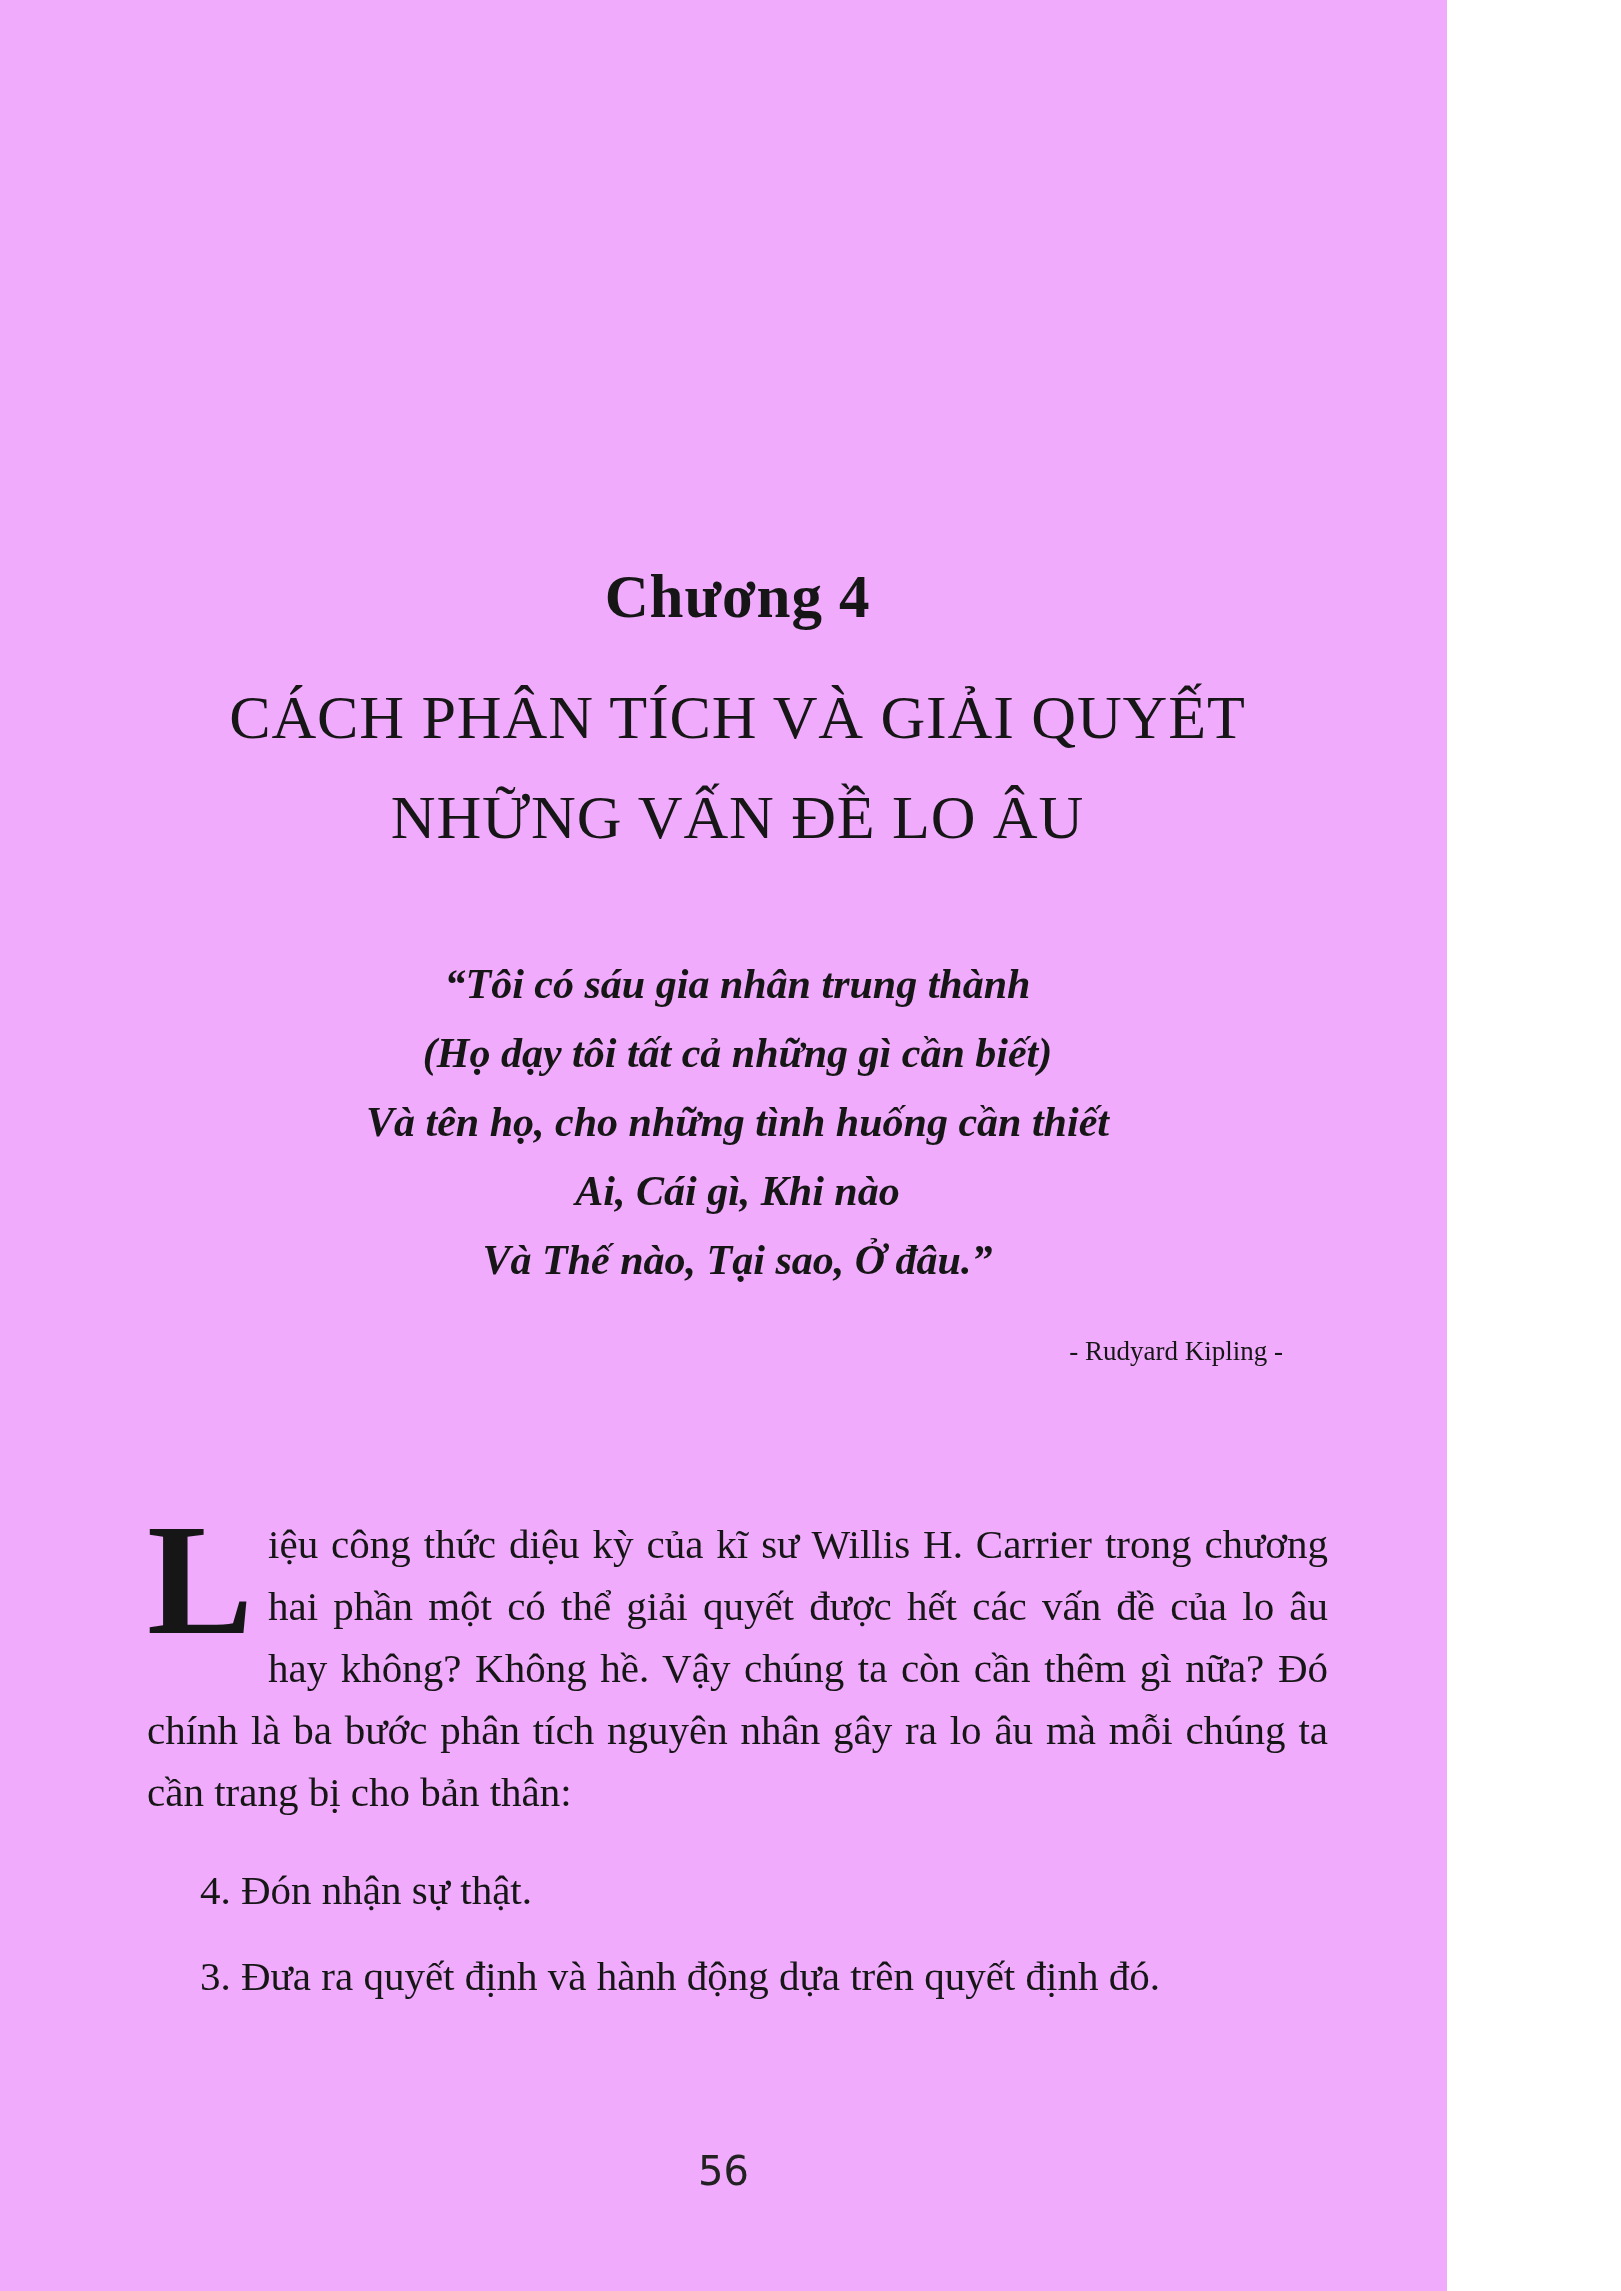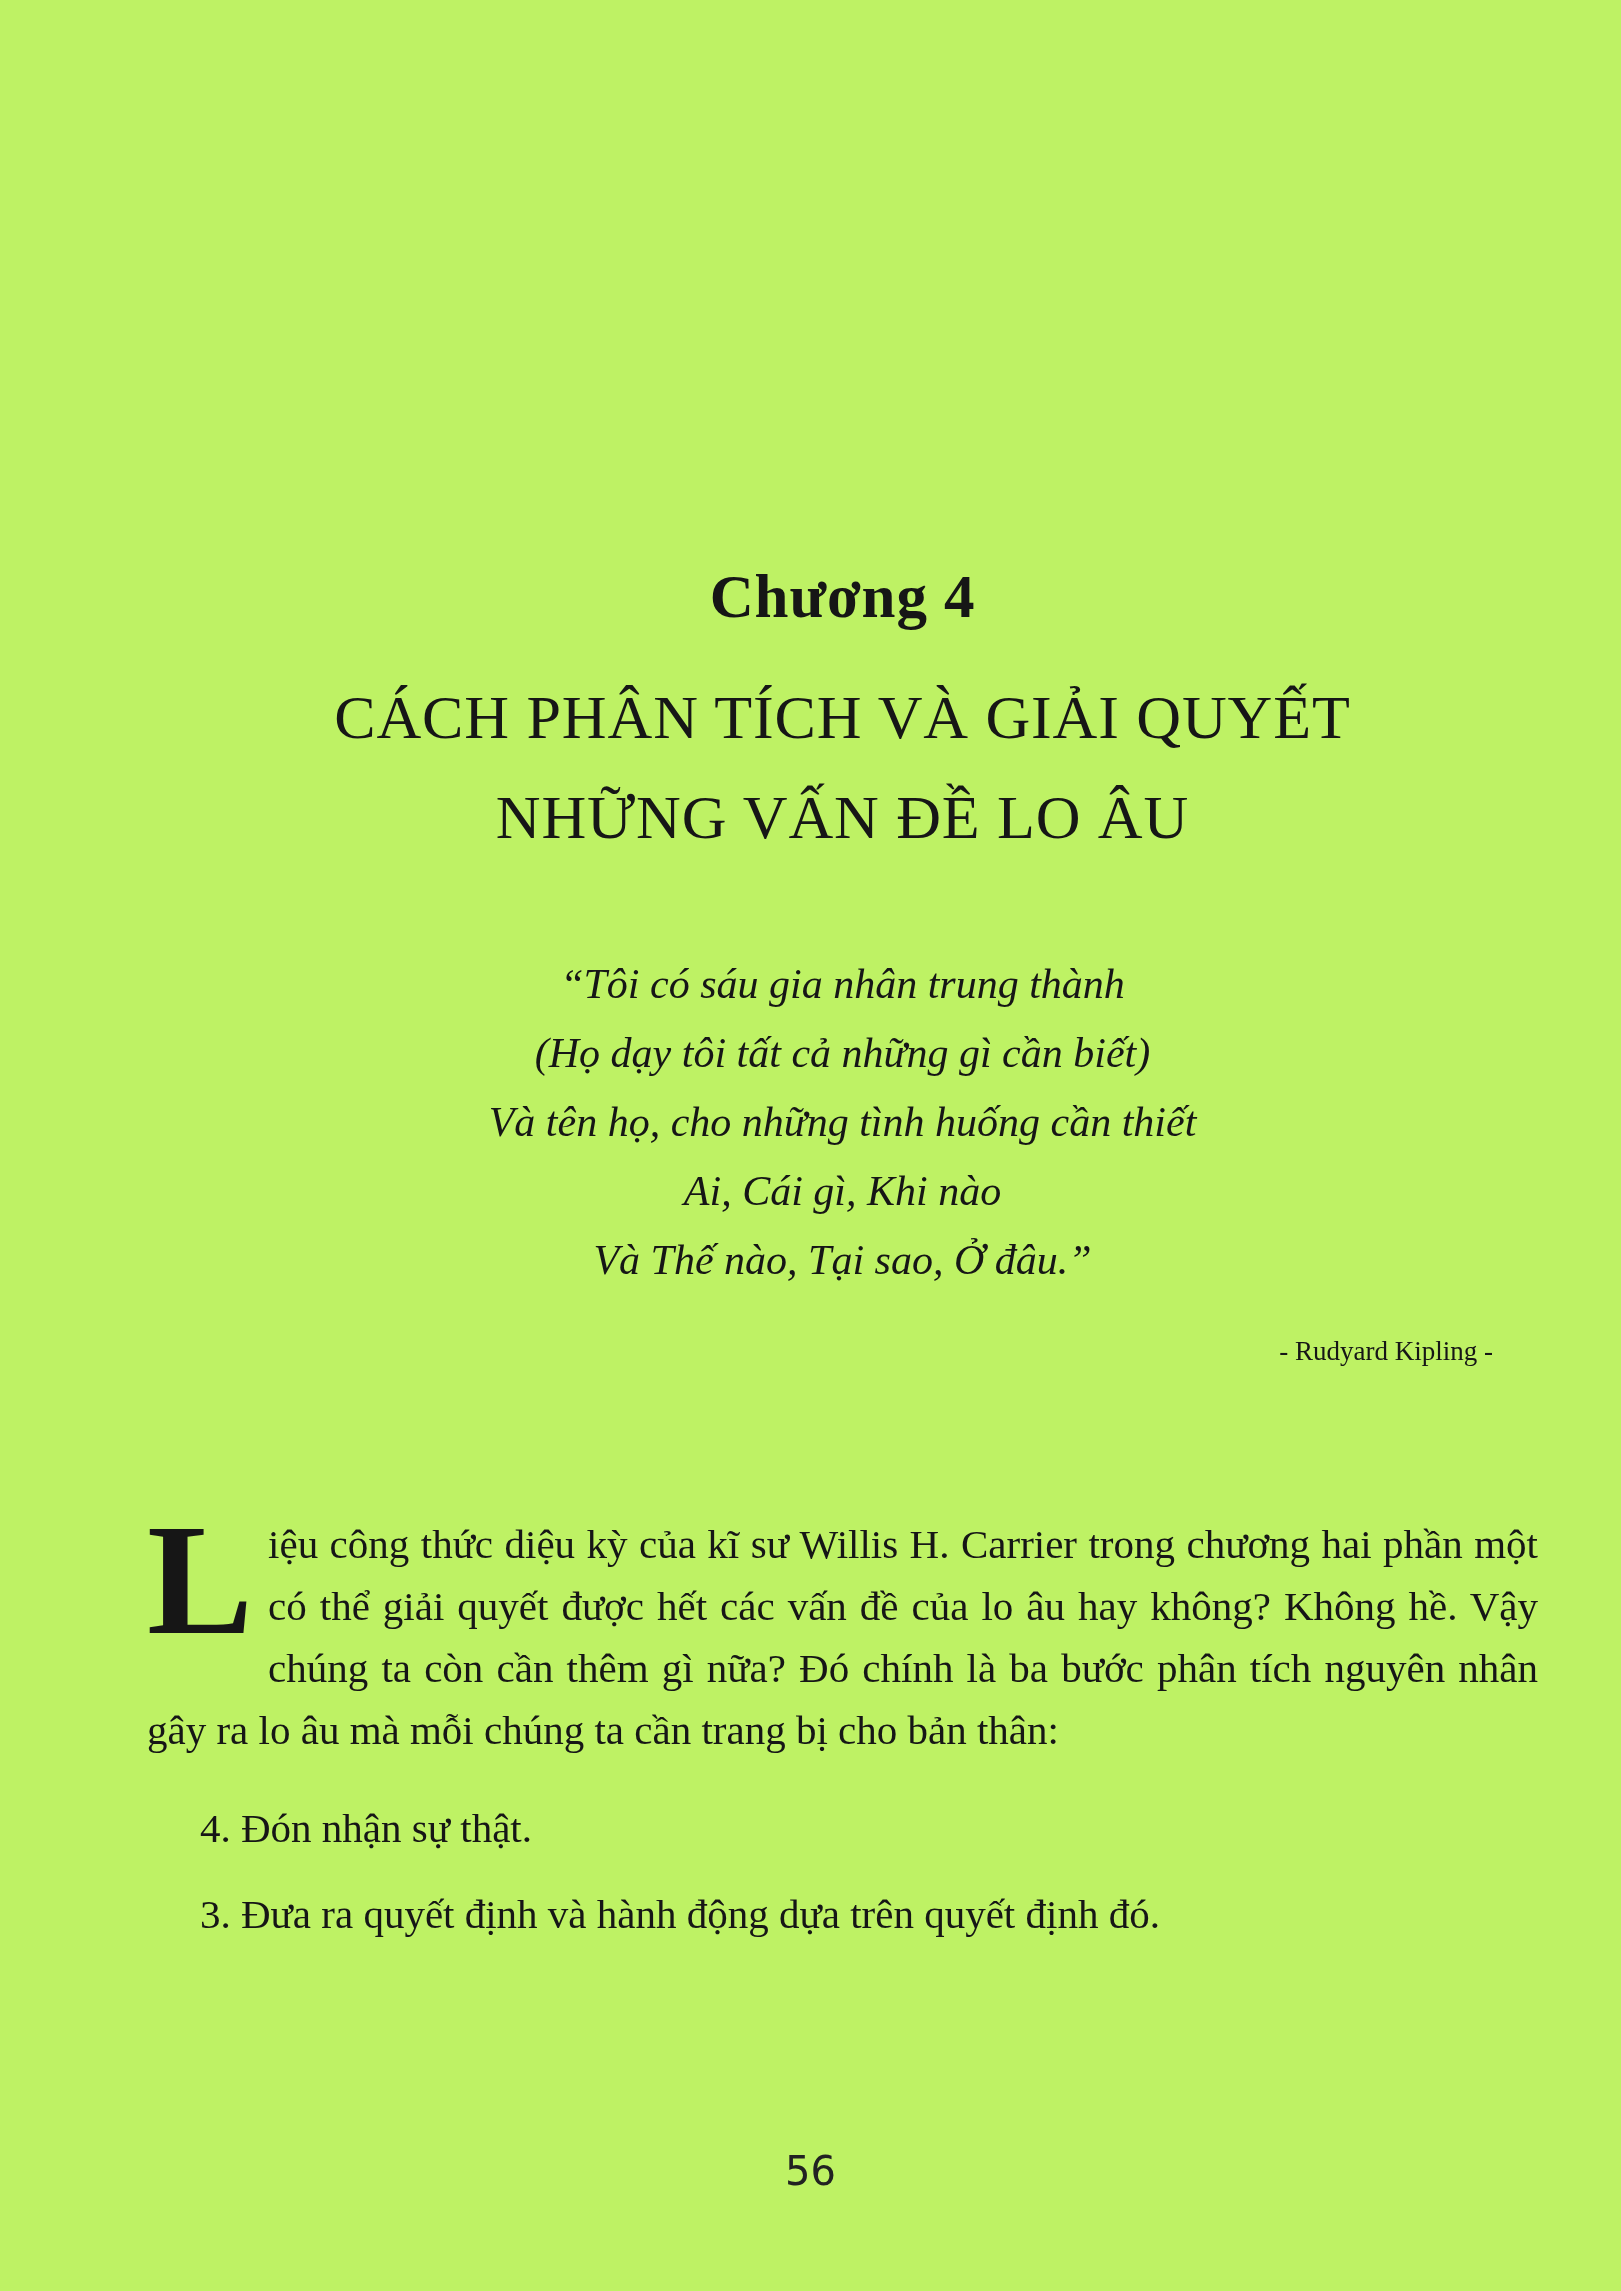--- a/index.html
+++ b/index.html
@@ -2,27 +2,27 @@
 <html style="font-size:15px"><head>
 <meta charset="utf-8">
 <style>
   html, body {
     margin: 0;
     padding: 0;
     background: #ffffff;
   }
   .page {
     position: relative;
-    width: 1621px;
+    width: 1447px;
     height: 2291px;
-    background: #bef264;
+    background: #f0abfc;
     color: #161616;
     font-family: "Liberation Serif", "DejaVu Serif", serif;
     box-sizing: border-box;
-    padding: 0 83px 0 147px;
+    padding: 0 119px 0 147px;
     overflow: hidden;
   }
   .chapter-label {
     margin-top: 561px;
     text-align: center;
     font-size: 61px;
     line-height: 72px;
     font-weight: bold;
     letter-spacing: 0.9px;
   }
@@ -34,21 +34,21 @@
     font-weight: normal;
     letter-spacing: 0.9px;
   }
   .chapter-title .title-line {
     display: block;
   }
   .quote {
     margin-top: 83px;
     text-align: center;
     font-style: italic;
-    font-weight: normal;
+    font-weight: bold;
     font-size: 42px;
     line-height: 69px;
   }
   .quote-line {
     display: block;
   }
   .attribution {
     margin-top: 26.5px;
     text-align: right;
     font-size: 27px;

